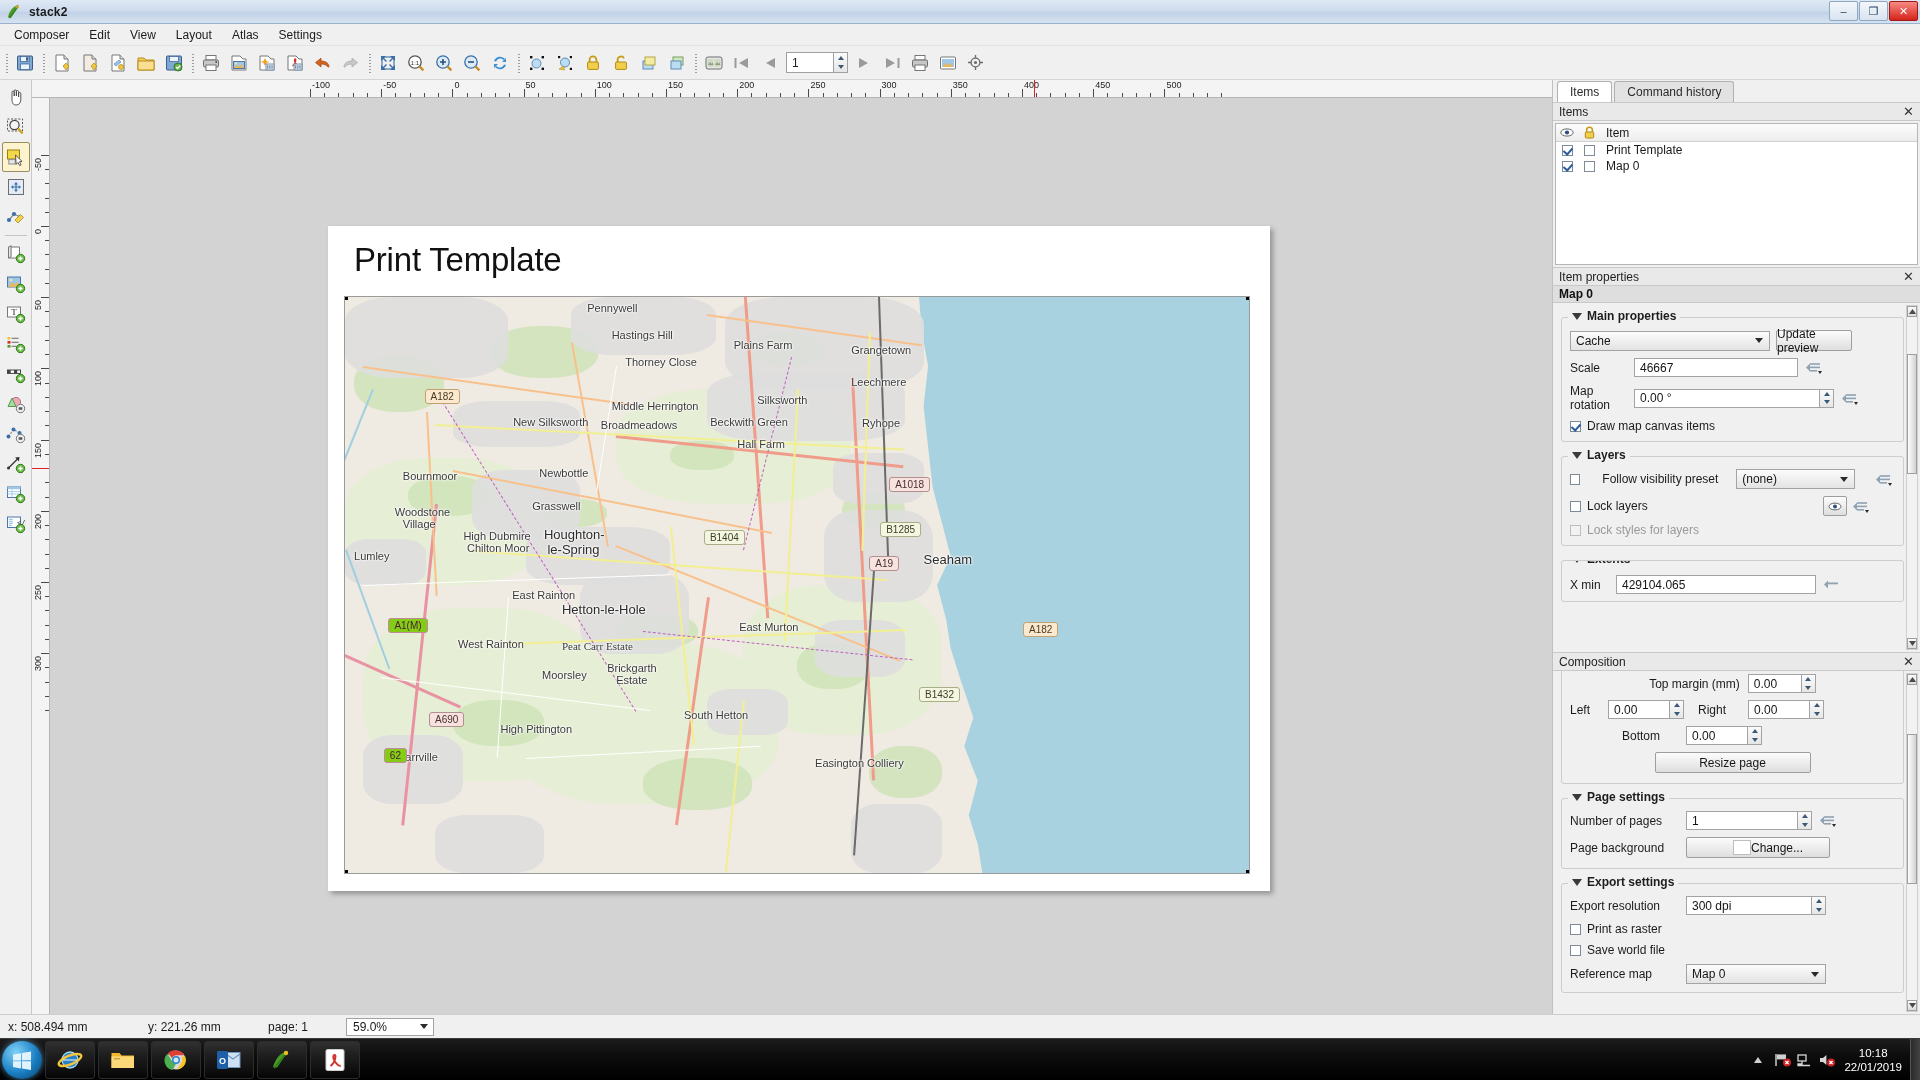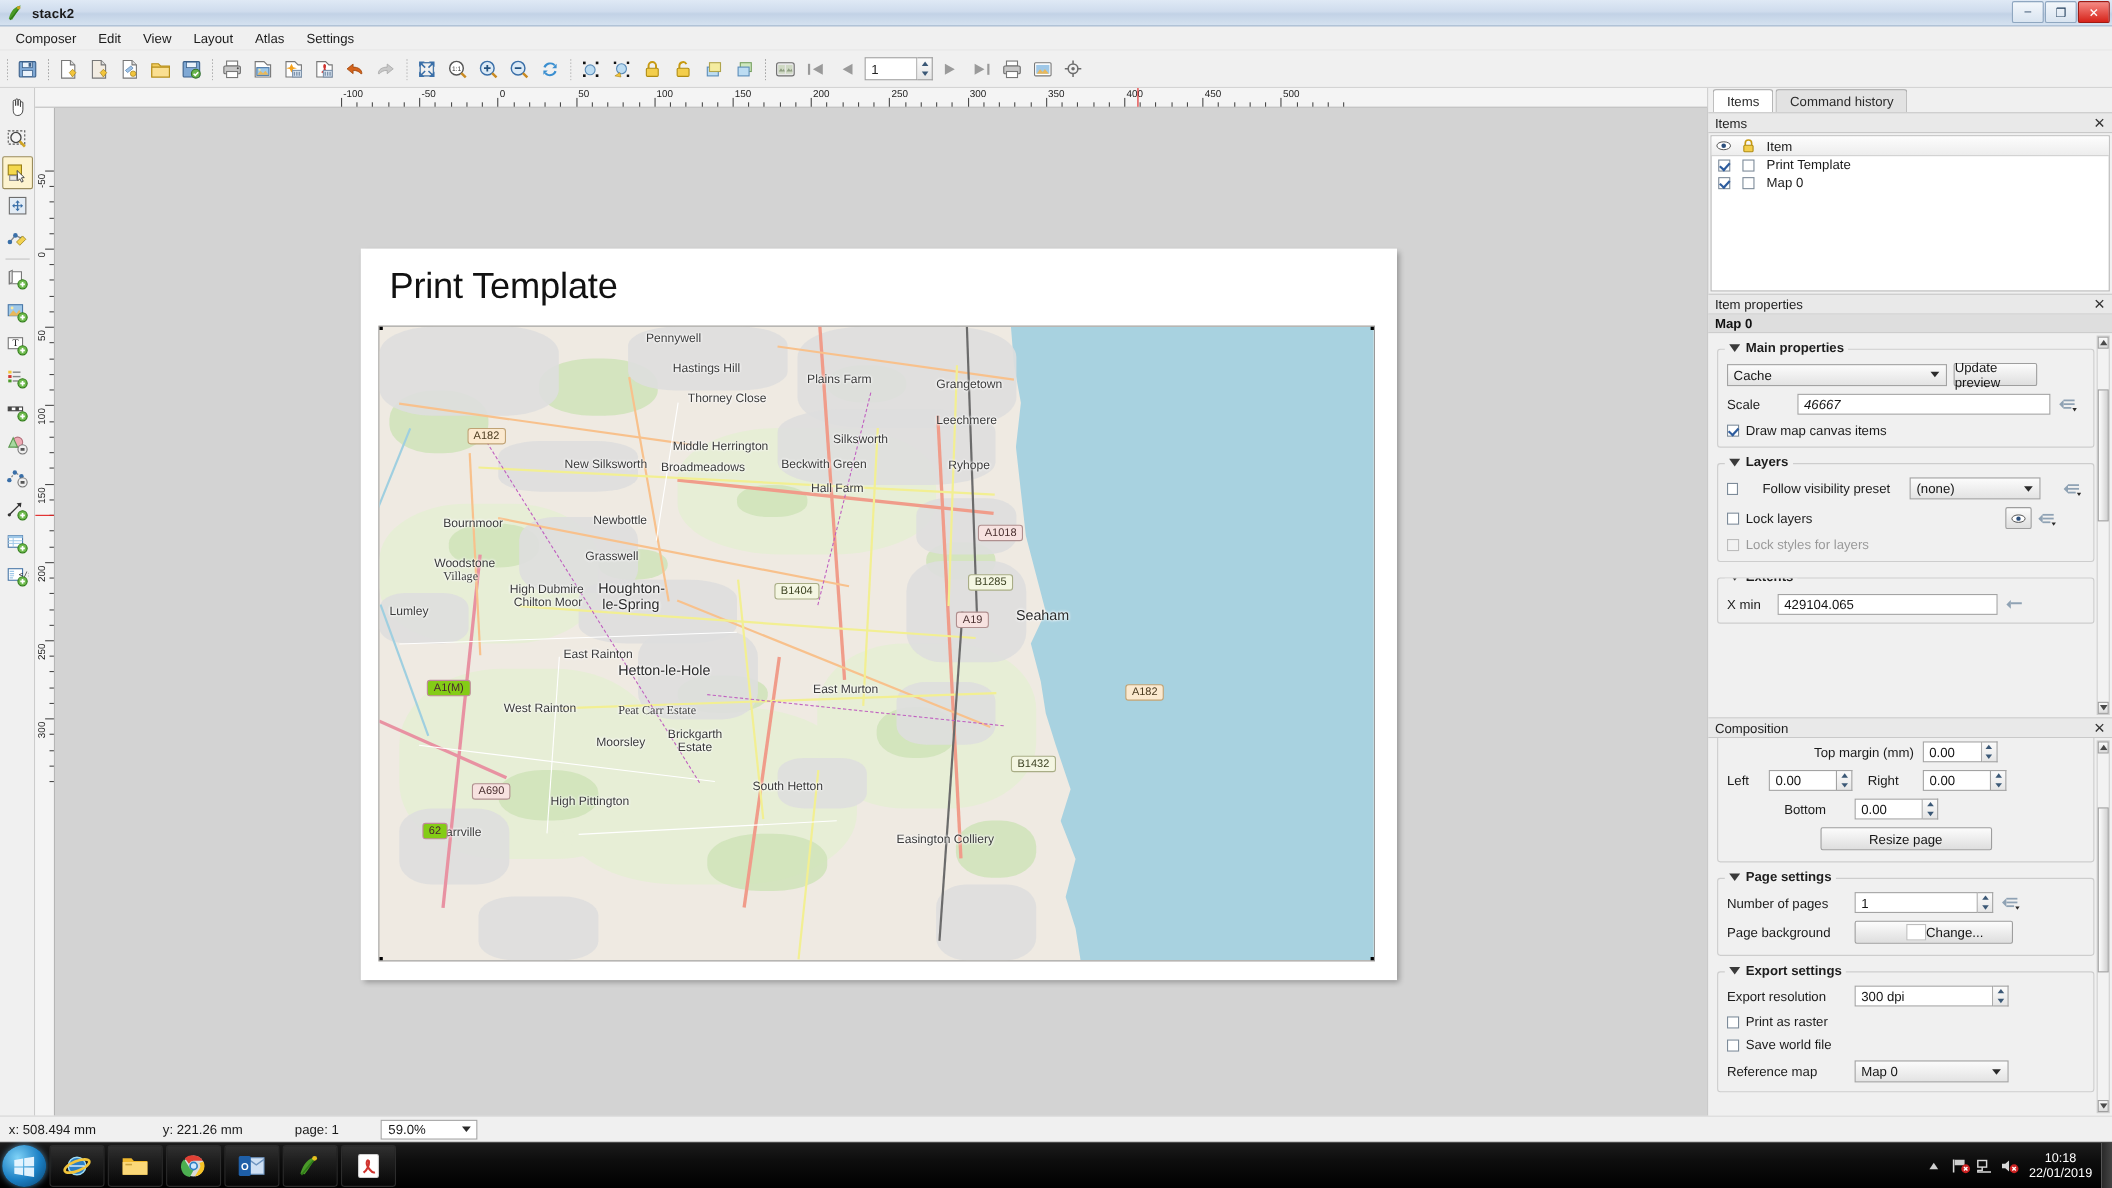--- a/index.html
+++ b/index.html
@@ -862,21 +862,21 @@
                 <div class="maplbl" style="left: 29.5%; top: 17.9%;">Middle Herrington</div>
                 <div class="maplbl" style="left: 40.4%; top: 20.7%;">Beckwith Green</div>
                 <div class="maplbl" style="left: 57.2%; top: 20.8%;">Ryhope</div>
                 <div class="maplbl" style="left: 18.6%; top: 20.7%;">New Silksworth</div>
                 <div class="maplbl" style="left: 28.3%; top: 21.2%;">Broadmeadows</div>
                 <div class="maplbl" style="left: 43.4%; top: 24.5%;">Hall Farm</div>
                 <div class="maplbl" style="left: 21.5%; top: 29.6%;">Newbottle</div>
                 <div class="maplbl" style="left: 6.4%; top: 30%;">Bournmoor</div>
                 <div class="maplbl" style="left: 20.7%; top: 35.2%;">Grasswell</div>
                 <div class="maplbl" style="left: 5.5%; top: 36.3%;">Woodstone</div>
-                <div class="maplbl" style="left: 6.4%; top: 38.4%; font-family: Liberation Serif, serif;">Village</div>
+                <div class="maplbl" style="left: 6.4%; top: 38.4%;">Village</div>
                 <div class="maplbl" style="left: 13.1%; top: 40.4%;">High Dubmire</div>
                 <div class="maplbl big" style="left: 22%; top: 40%;">Houghton-</div>
                 <div class="maplbl big" style="left: 22.4%; top: 42.6%;">le-Spring</div>
                 <div class="maplbl" style="left: 13.5%; top: 42.6%;">Chilton Moor</div>
                 <div class="maplbl" style="left: 1%; top: 44%;">Lumley</div>
                 <div class="maplbl big" style="left: 64%; top: 44.2%;">Seaham</div>
                 <div class="maplbl" style="left: 18.5%; top: 50.7%;">East Rainton</div>
                 <div class="maplbl big" style="left: 24%; top: 52.9%;">Hetton-le-Hole</div>
                 <div class="maplbl" style="left: 43.6%; top: 56.3%;">East Murton</div>
                 <div class="maplbl" style="left: 12.5%; top: 59.2%; text-align: right;">West Rainton</div>
@@ -972,21 +972,38 @@
         </div>
         <div class="frow" style="margin-top:4px;">
           <div class="fcombo" style="width:200px;">
             <span>Cache</span>
             <span class="car"></span>
           </div>
           <div class="fbtn" style="width:76px;margin-left:6px;">Update preview</div>
         </div>
         <div class="frow">
           <div class="flabel" style="width:64px;">Scale</div>
-          <div class="finput" style="width:230px;font-style:italic;">46667</div>
+          <div class="finput" style="width:164px;">46667</div>
+          <div class="ddbtn" style="margin-left:6px;">
+            <svg width="20" height="15" viewBox="0 0 20 15">
+                <path d="M1 7.5l4-4v8z" fill="#8fa2b4"></path>
+                <rect x="5" y="3.2" width="10" height="1.6" fill="#8fa2b4"></rect>
+                <rect x="5" y="6.6" width="10" height="1.6" fill="#8fa2b4"></rect>
+                <rect x="5" y="10" width="7" height="1.6" fill="#8fa2b4"></rect>
+                <path d="M13 11l4 0-2 3z" fill="#2a2a2a"></path>
+              </svg>
+          </div>
+        </div>
+        <div class="frow">
+          <div class="flabel" style="width:64px;">Map rotation</div>
+          <div class="finput" style="width:186px;">0.00 °</div>
+          <div class="spin">
+              <i class="up"></i>
+              <i class="dn"></i>
+            </div>
           <div class="ddbtn" style="margin-left:6px;">
             <svg width="20" height="15" viewBox="0 0 20 15">
                 <path d="M1 7.5l4-4v8z" fill="#8fa2b4"></path>
                 <rect x="5" y="3.2" width="10" height="1.6" fill="#8fa2b4"></rect>
                 <rect x="5" y="6.6" width="10" height="1.6" fill="#8fa2b4"></rect>
                 <rect x="5" y="10" width="7" height="1.6" fill="#8fa2b4"></rect>
                 <path d="M13 11l4 0-2 3z" fill="#2a2a2a"></path>
               </svg>
           </div>
         </div>

